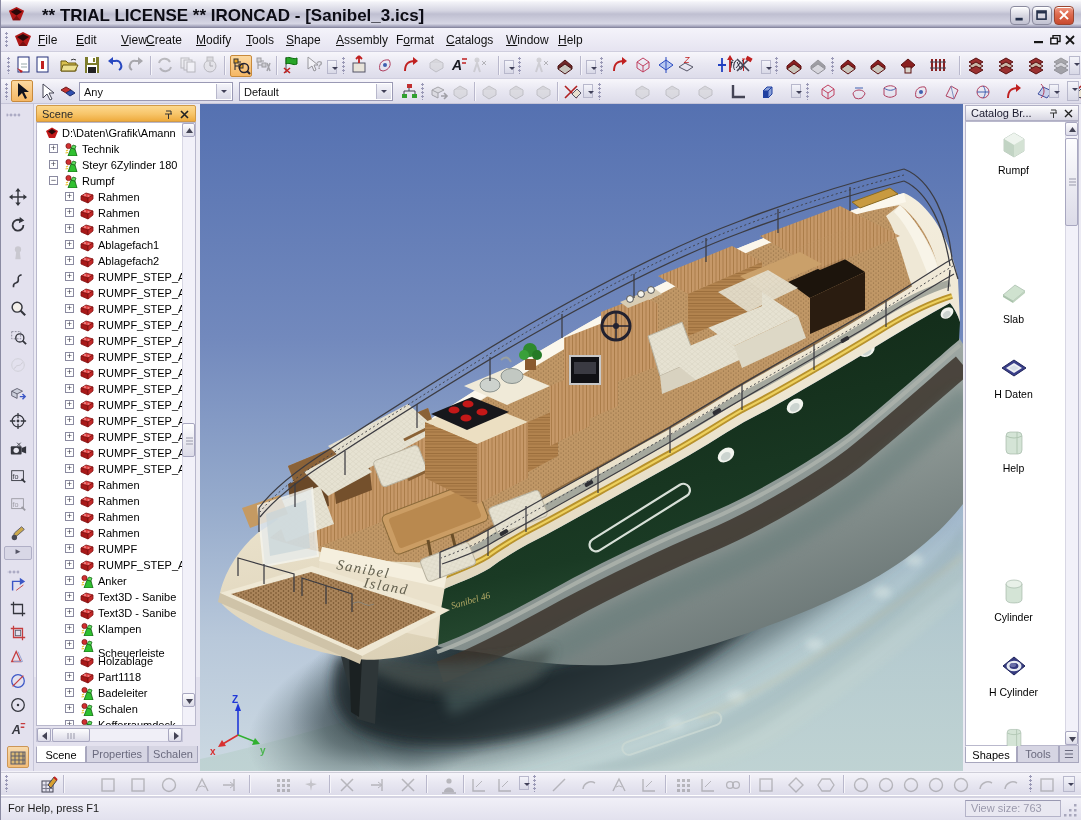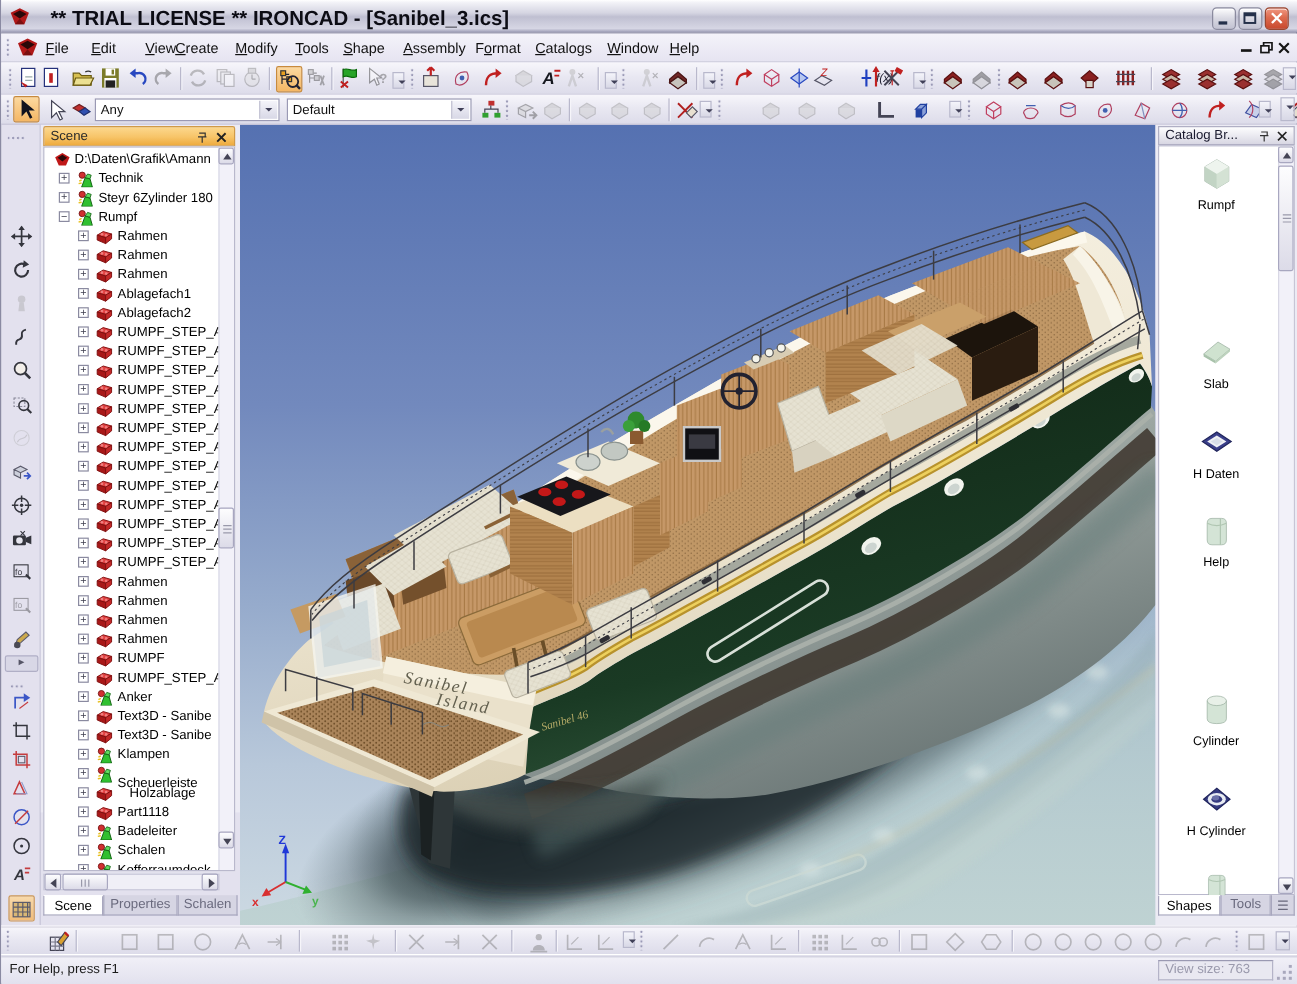--- a/index.html
+++ b/index.html
@@ -864,21 +864,21 @@
         </div>
 <div class="trow" style="left:0;top:530px;width:158px">
           <span class="texp" style="left:28px;top:3px">+</span>
           <svg class="abs" style="left:43px;top:1px" width="14" height="14" viewBox="0 0 14 14">
             <path d="M1 6 L6 3 L13 5 L8 8 Z" fill="#e04040" stroke="#801010" stroke-width="0.8"></path>
             <path d="M1 6 L1 10 L8 13 L8 8 Z" fill="#a81818" stroke="#801010" stroke-width="0.8"></path>
             <path d="M8 8 L13 5 L13 9 L8 13 Z" fill="#c42828" stroke="#801010" stroke-width="0.8"></path>
             <circle cx="5" cy="5.2" r="1.1" fill="#f08080"></circle>
             <circle cx="8.5" cy="6" r="1.1" fill="#f08080"></circle>
           </svg>
-          <span class="abs" style="left:71px;top:2px">Holzablage</span>
+          <span class="abs" style="left:61px;top:2px">Holzablage</span>
         </div>
 <div class="trow" style="left:0;top:546px;width:158px">
           <span class="texp" style="left:28px;top:3px">+</span>
           <svg class="abs" style="left:43px;top:1px" width="14" height="14" viewBox="0 0 14 14">
             <path d="M1 6 L6 3 L13 5 L8 8 Z" fill="#e04040" stroke="#801010" stroke-width="0.8"></path>
             <path d="M1 6 L1 10 L8 13 L8 8 Z" fill="#a81818" stroke="#801010" stroke-width="0.8"></path>
             <path d="M8 8 L13 5 L13 9 L8 13 Z" fill="#c42828" stroke="#801010" stroke-width="0.8"></path>
             <circle cx="5" cy="5.2" r="1.1" fill="#f08080"></circle>
             <circle cx="8.5" cy="6" r="1.1" fill="#f08080"></circle>
           </svg>

